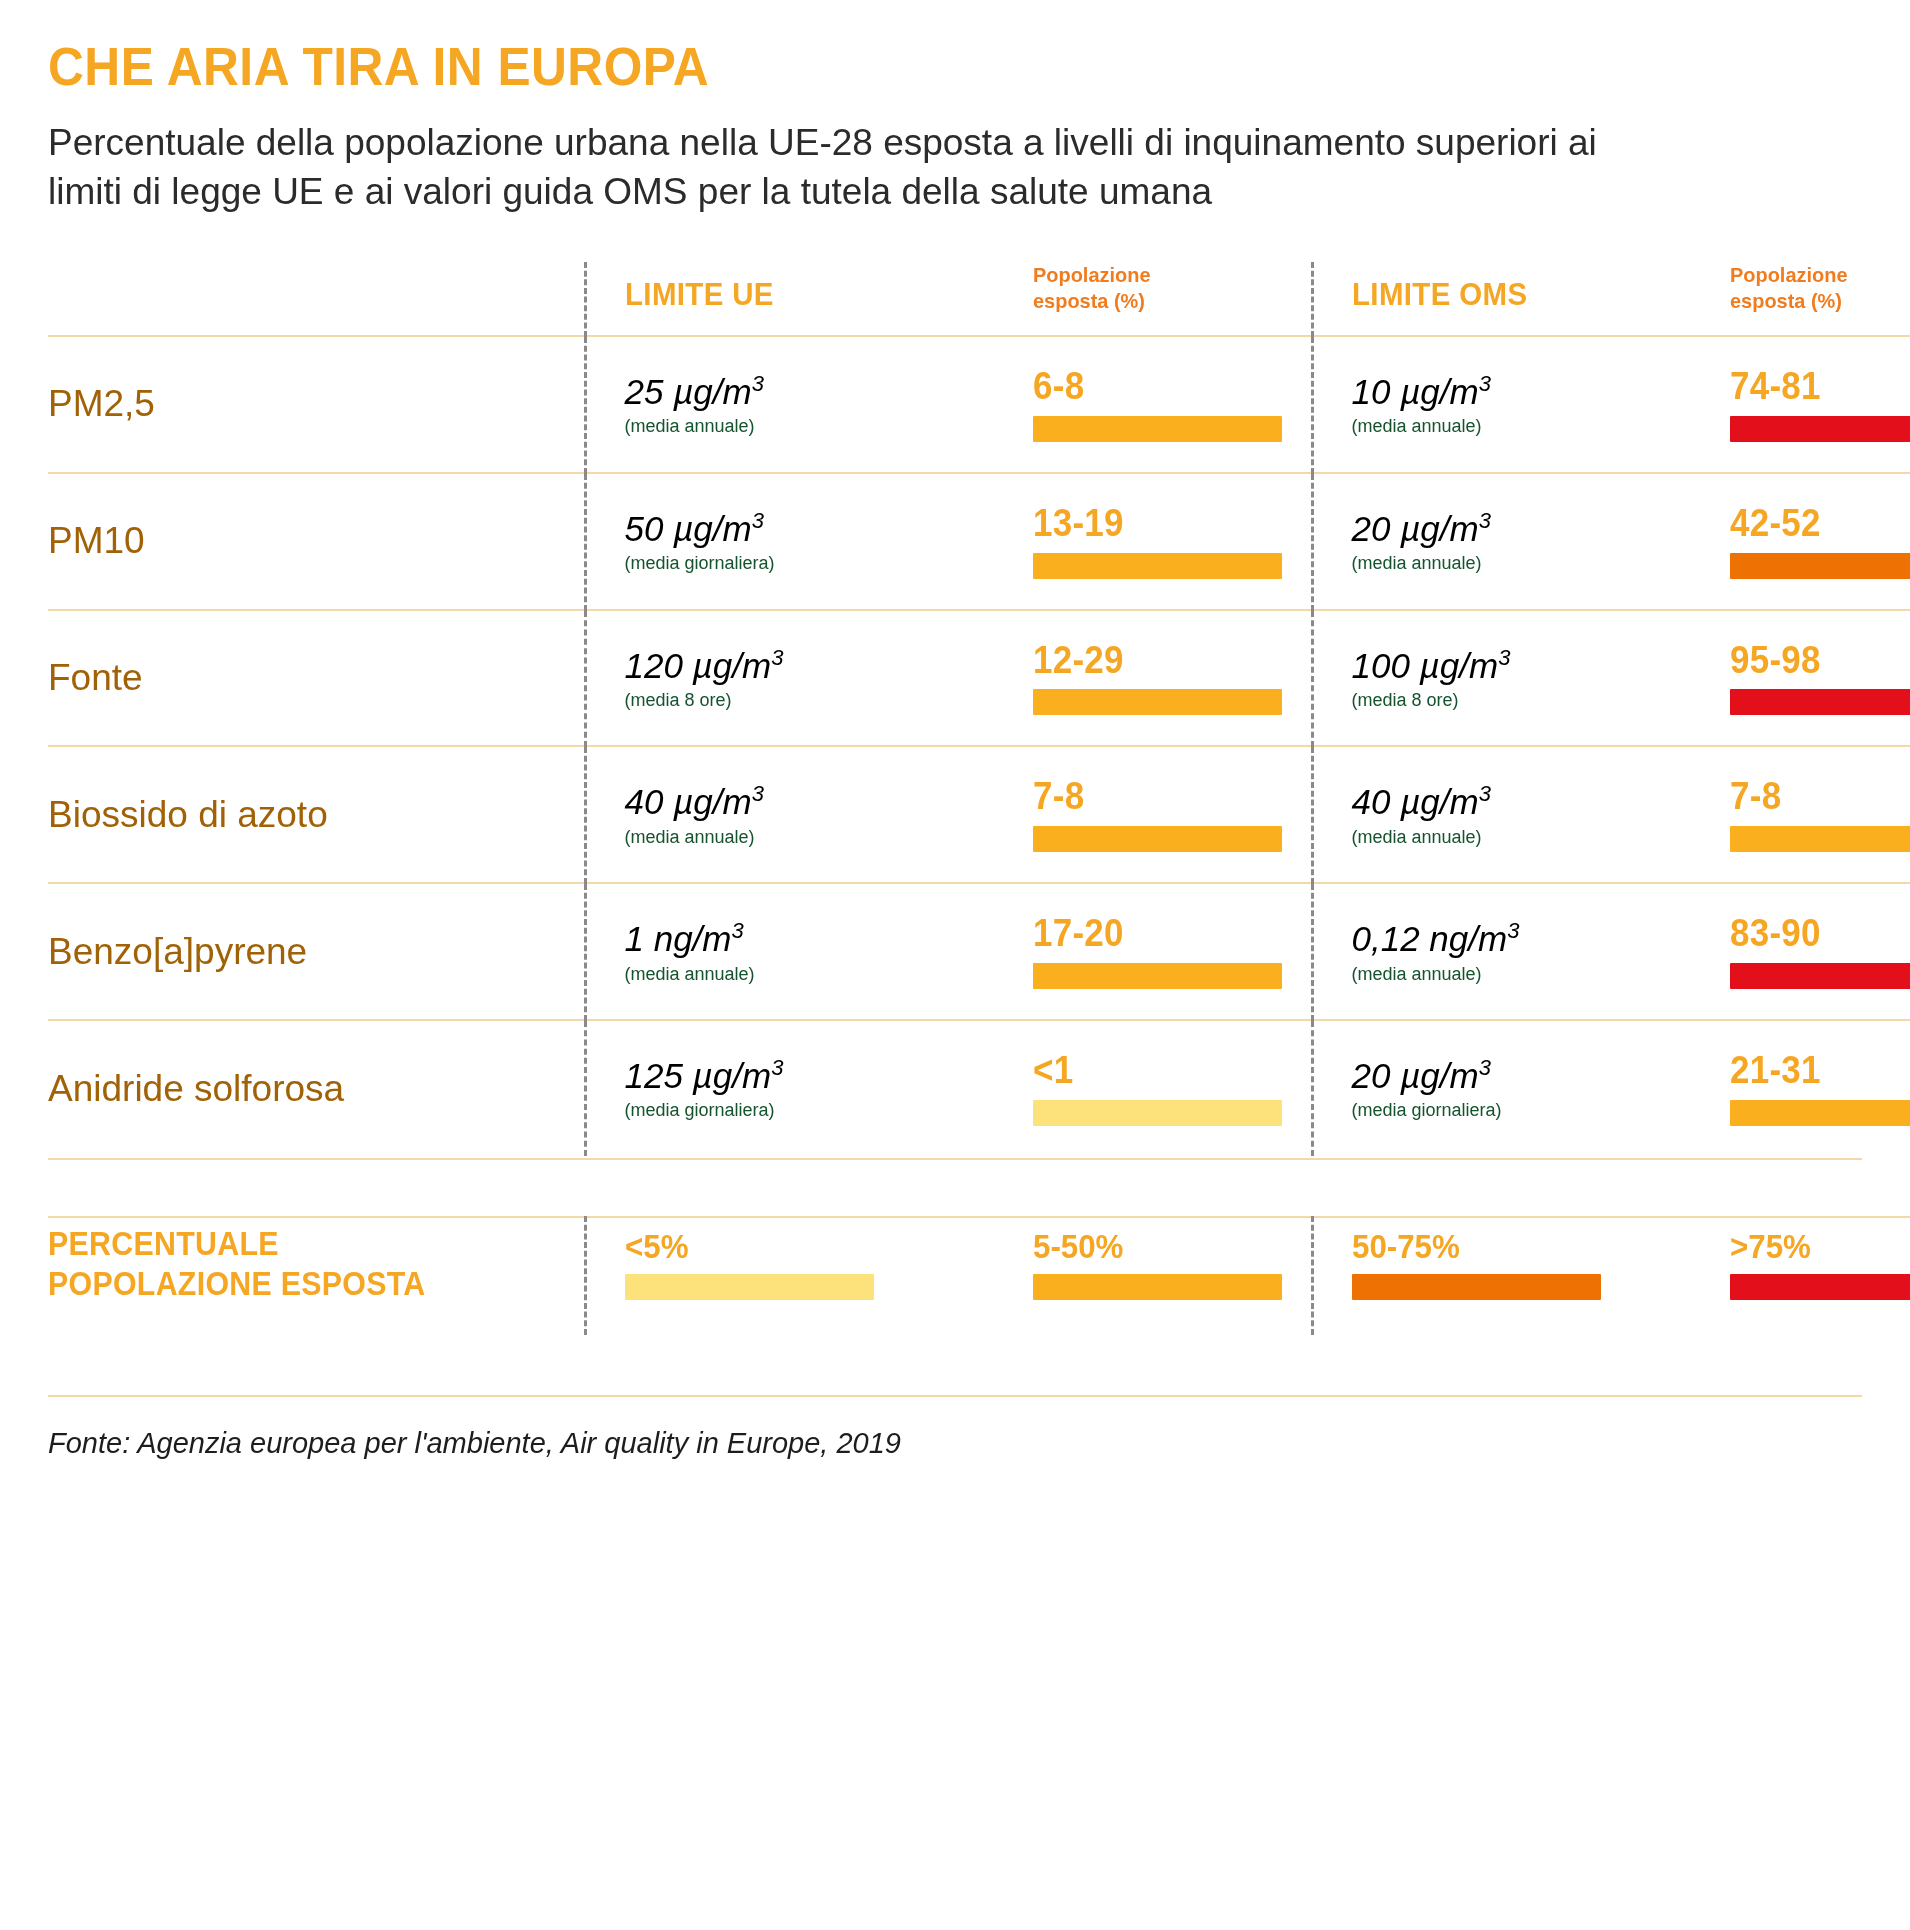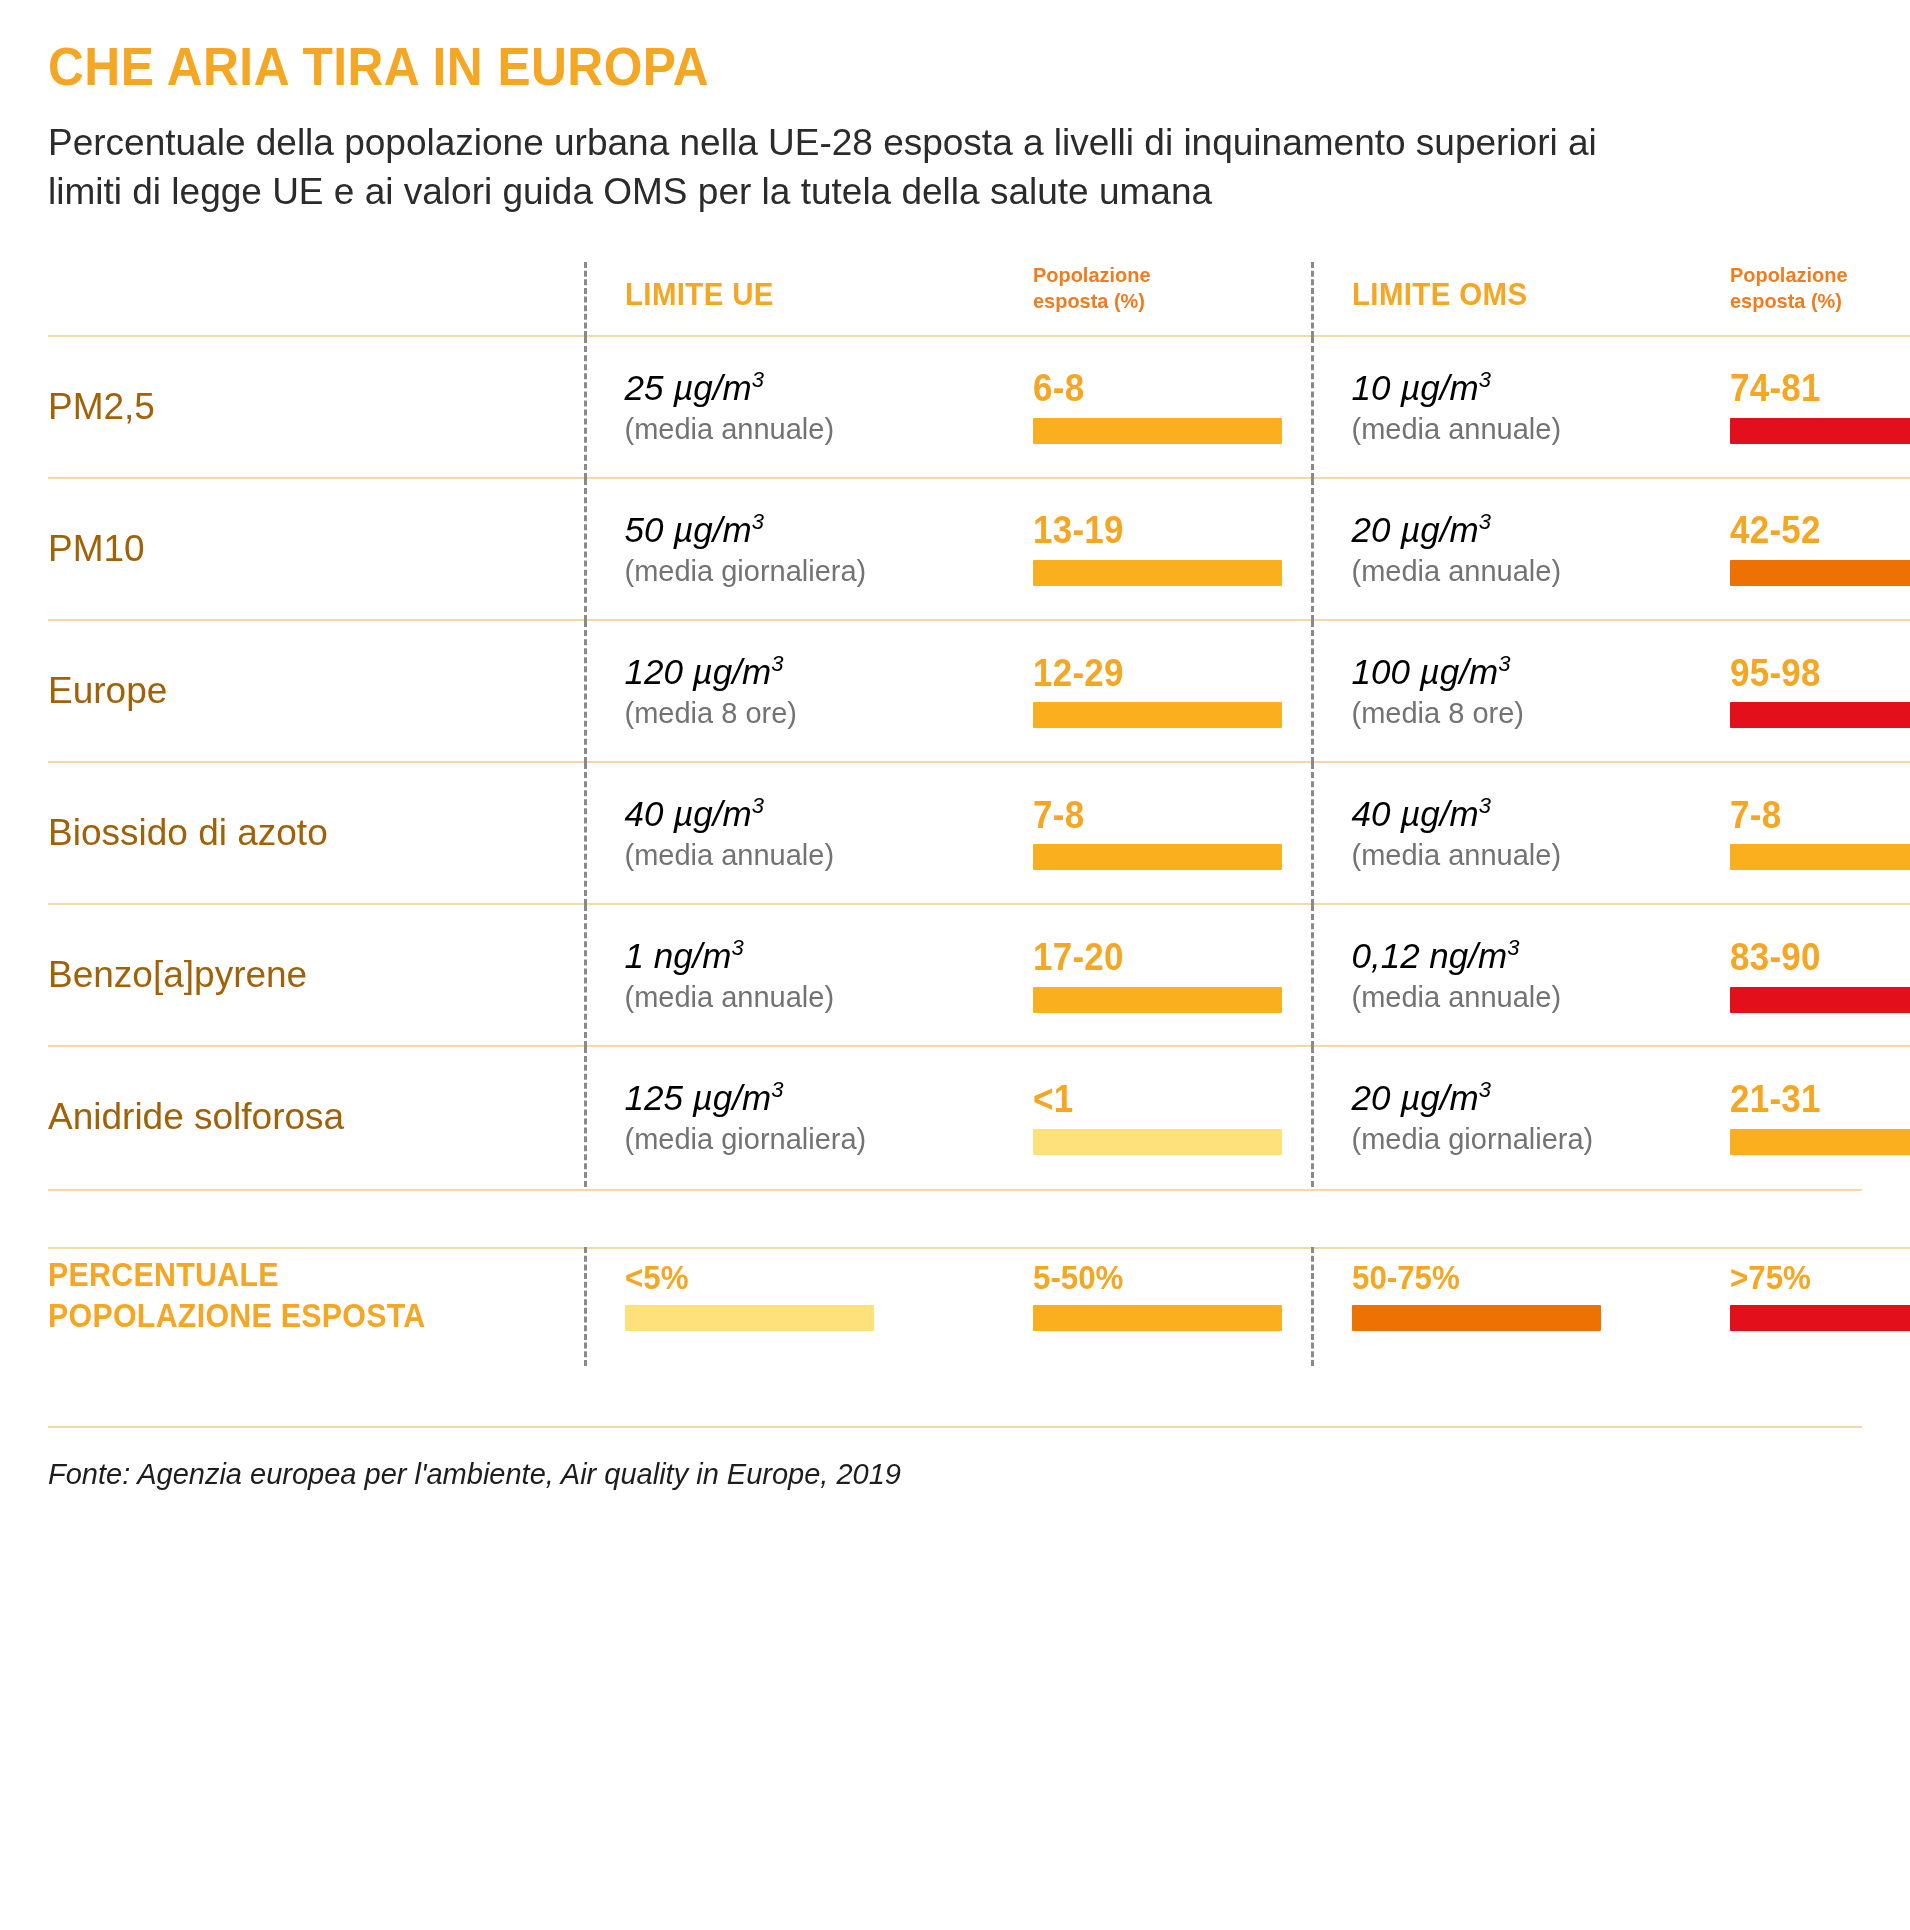--- a/index.html
+++ b/index.html
@@ -87,22 +87,22 @@
   }
   .limitval {
     font-size: 35px;
     color: #000000;
     line-height: 1.18;
     white-space: nowrap;
     font-style: italic;
   }
   .limitval sup { font-size: 22px; vertical-align: super; }
   .limitnote {
-    font-size: 29px;
-    color: #737373;
+    font-size: 18px;
+    color: #14532d;
     line-height: 1.2;
     margin-top: 4px;
     white-space: nowrap;
   }
   .popwrap { padding-right: 28px; }
   .popval {
     font-size: 38px;
     font-weight: bold;
     color: #F5A623;
     letter-spacing: 0.3px;
@@ -217,21 +217,21 @@
             <div class="limitnote">(media giornaliera)</div>
           </td>
           <td class="popwrap"><div class="popval">13-19</div><div class="bar" style="background: rgb(250, 175, 30);"></div></td>
           <td class="dashcell">
             <div class="limitval"><span>20 µg/m</span><sup>3</sup></div>
             <div class="limitnote">(media annuale)</div>
           </td>
           <td class="popwrap"><div class="popval">42-52</div><div class="bar" style="background: rgb(238, 114, 3);"></div></td>
         </tr>
         <tr>
-          <td class="pollutant">Europe</td>
+          <td class="pollutant">Fonte</td>
           <td class="dashcell">
             <div class="limitval"><span>120 µg/m</span><sup>3</sup></div>
             <div class="limitnote">(media 8 ore)</div>
           </td>
           <td class="popwrap"><div class="popval">12-29</div><div class="bar" style="background: rgb(250, 175, 30);"></div></td>
           <td class="dashcell">
             <div class="limitval"><span>100 µg/m</span><sup>3</sup></div>
             <div class="limitnote">(media 8 ore)</div>
           </td>
           <td class="popwrap"><div class="popval">95-98</div><div class="bar" style="background: rgb(227, 16, 27);"></div></td>

